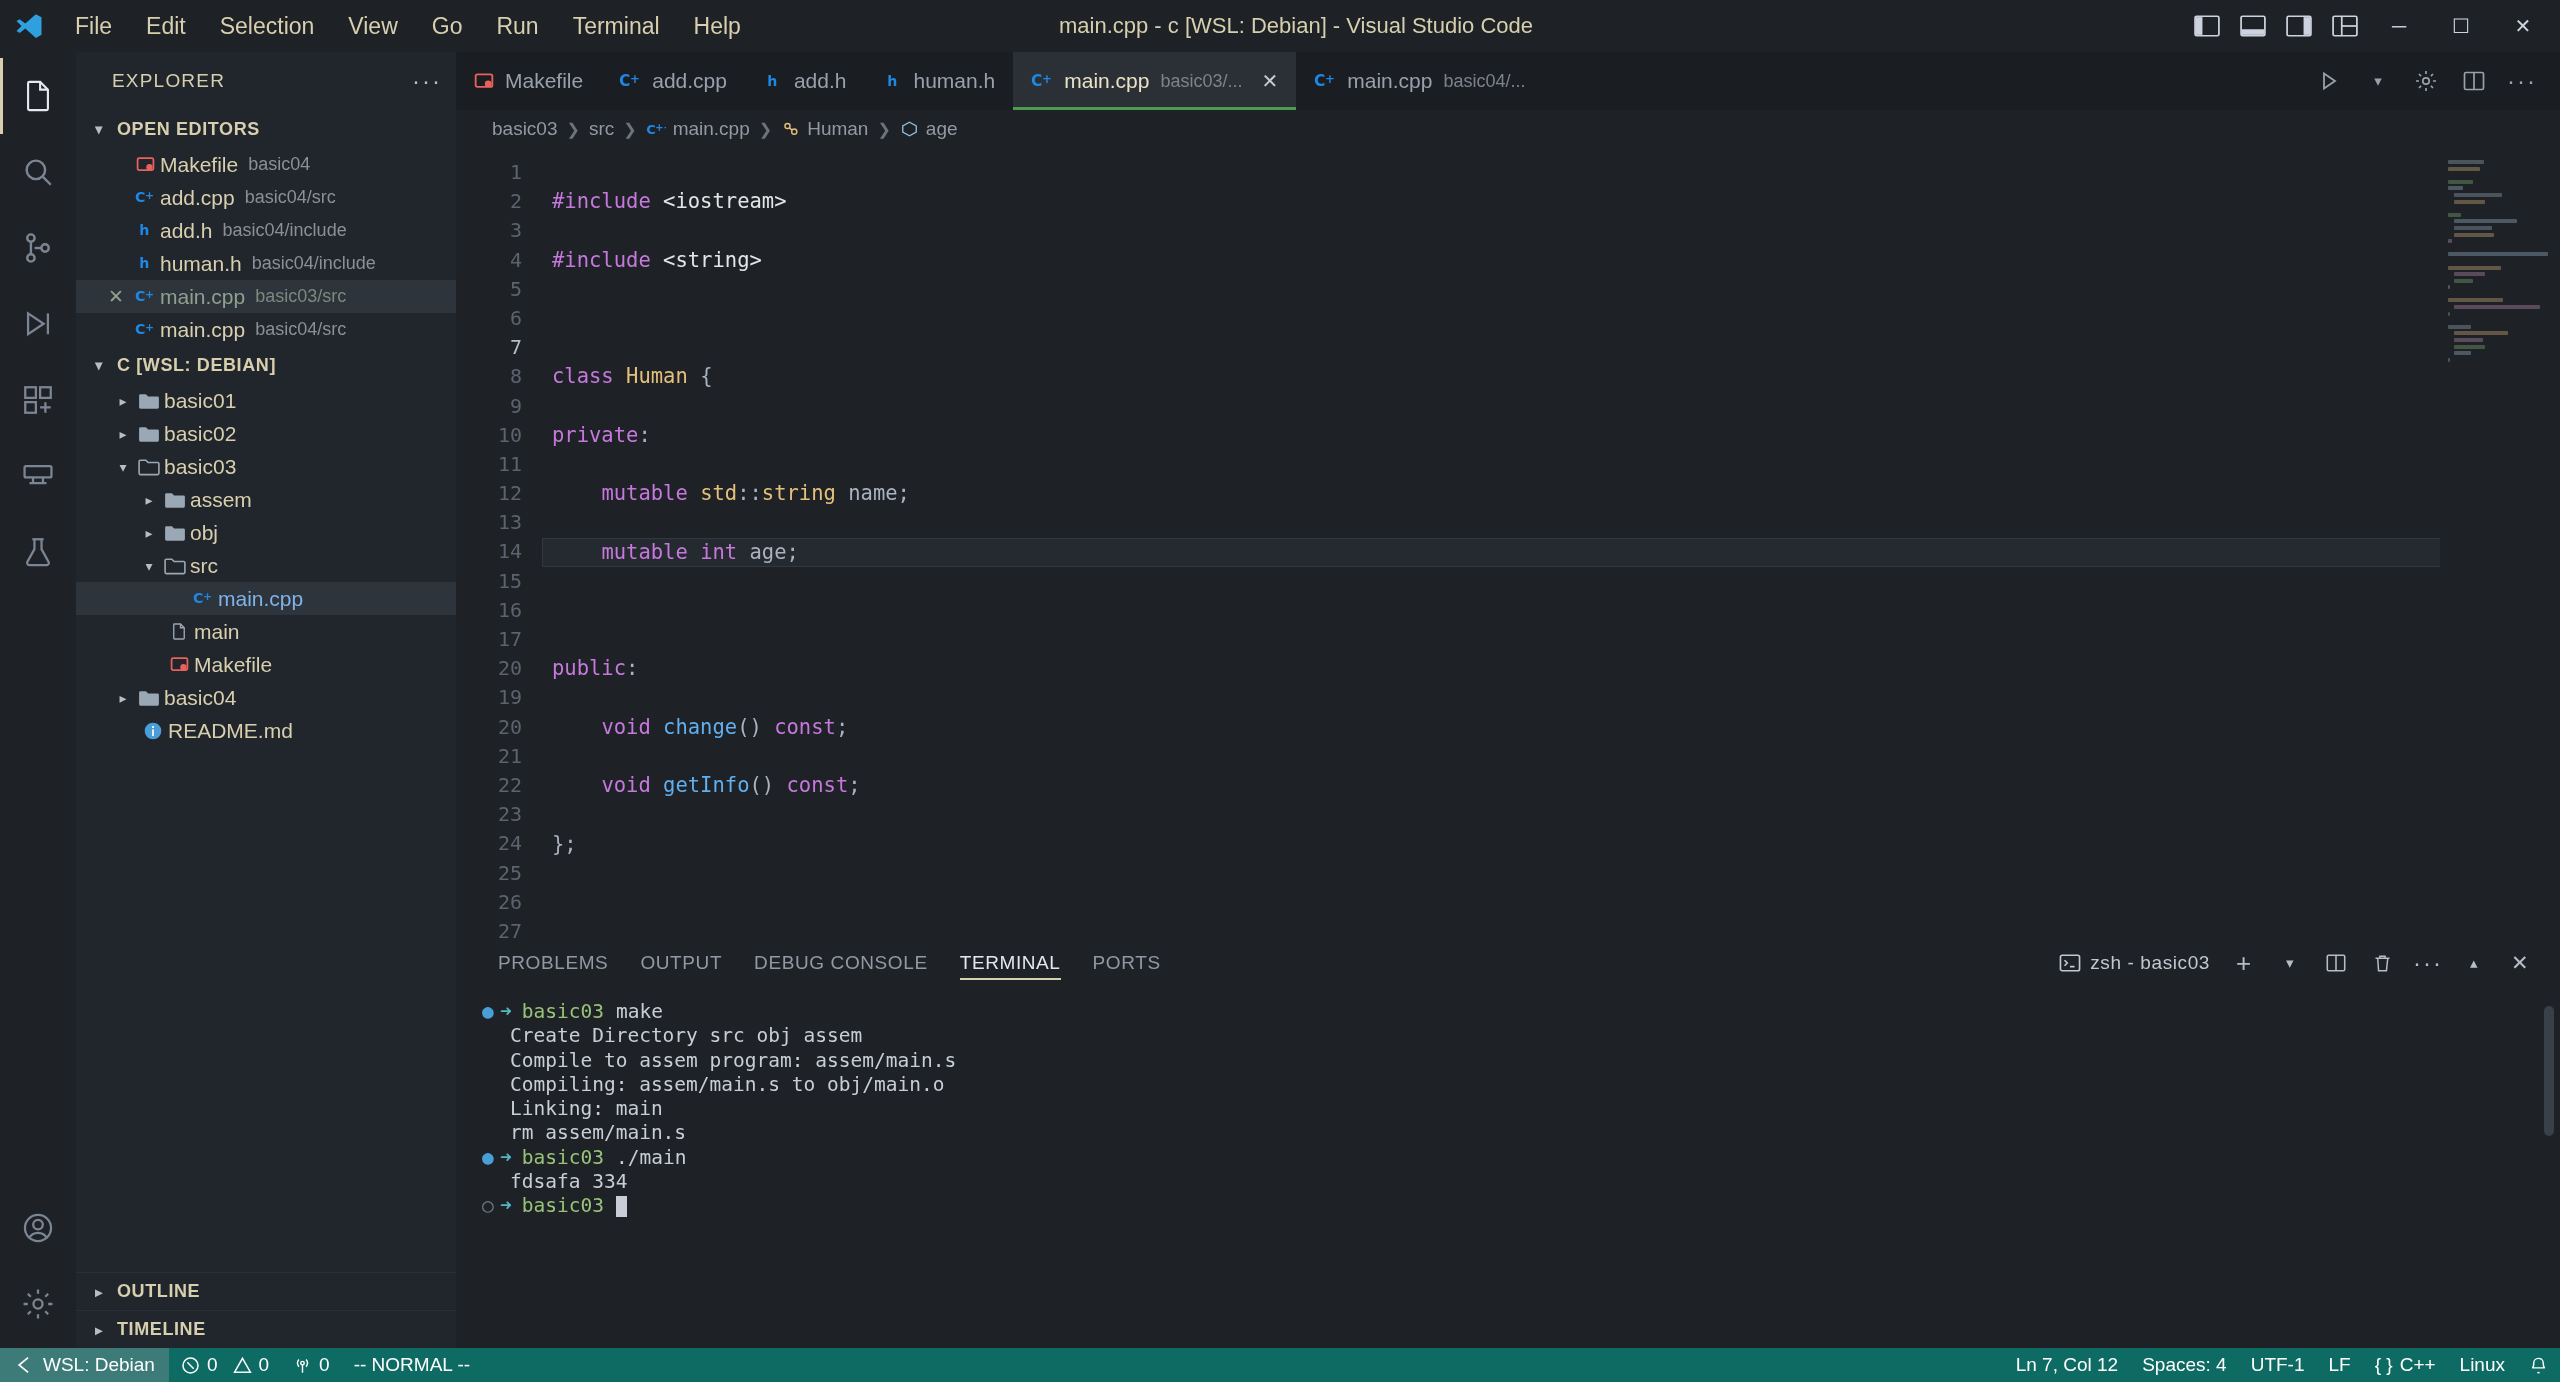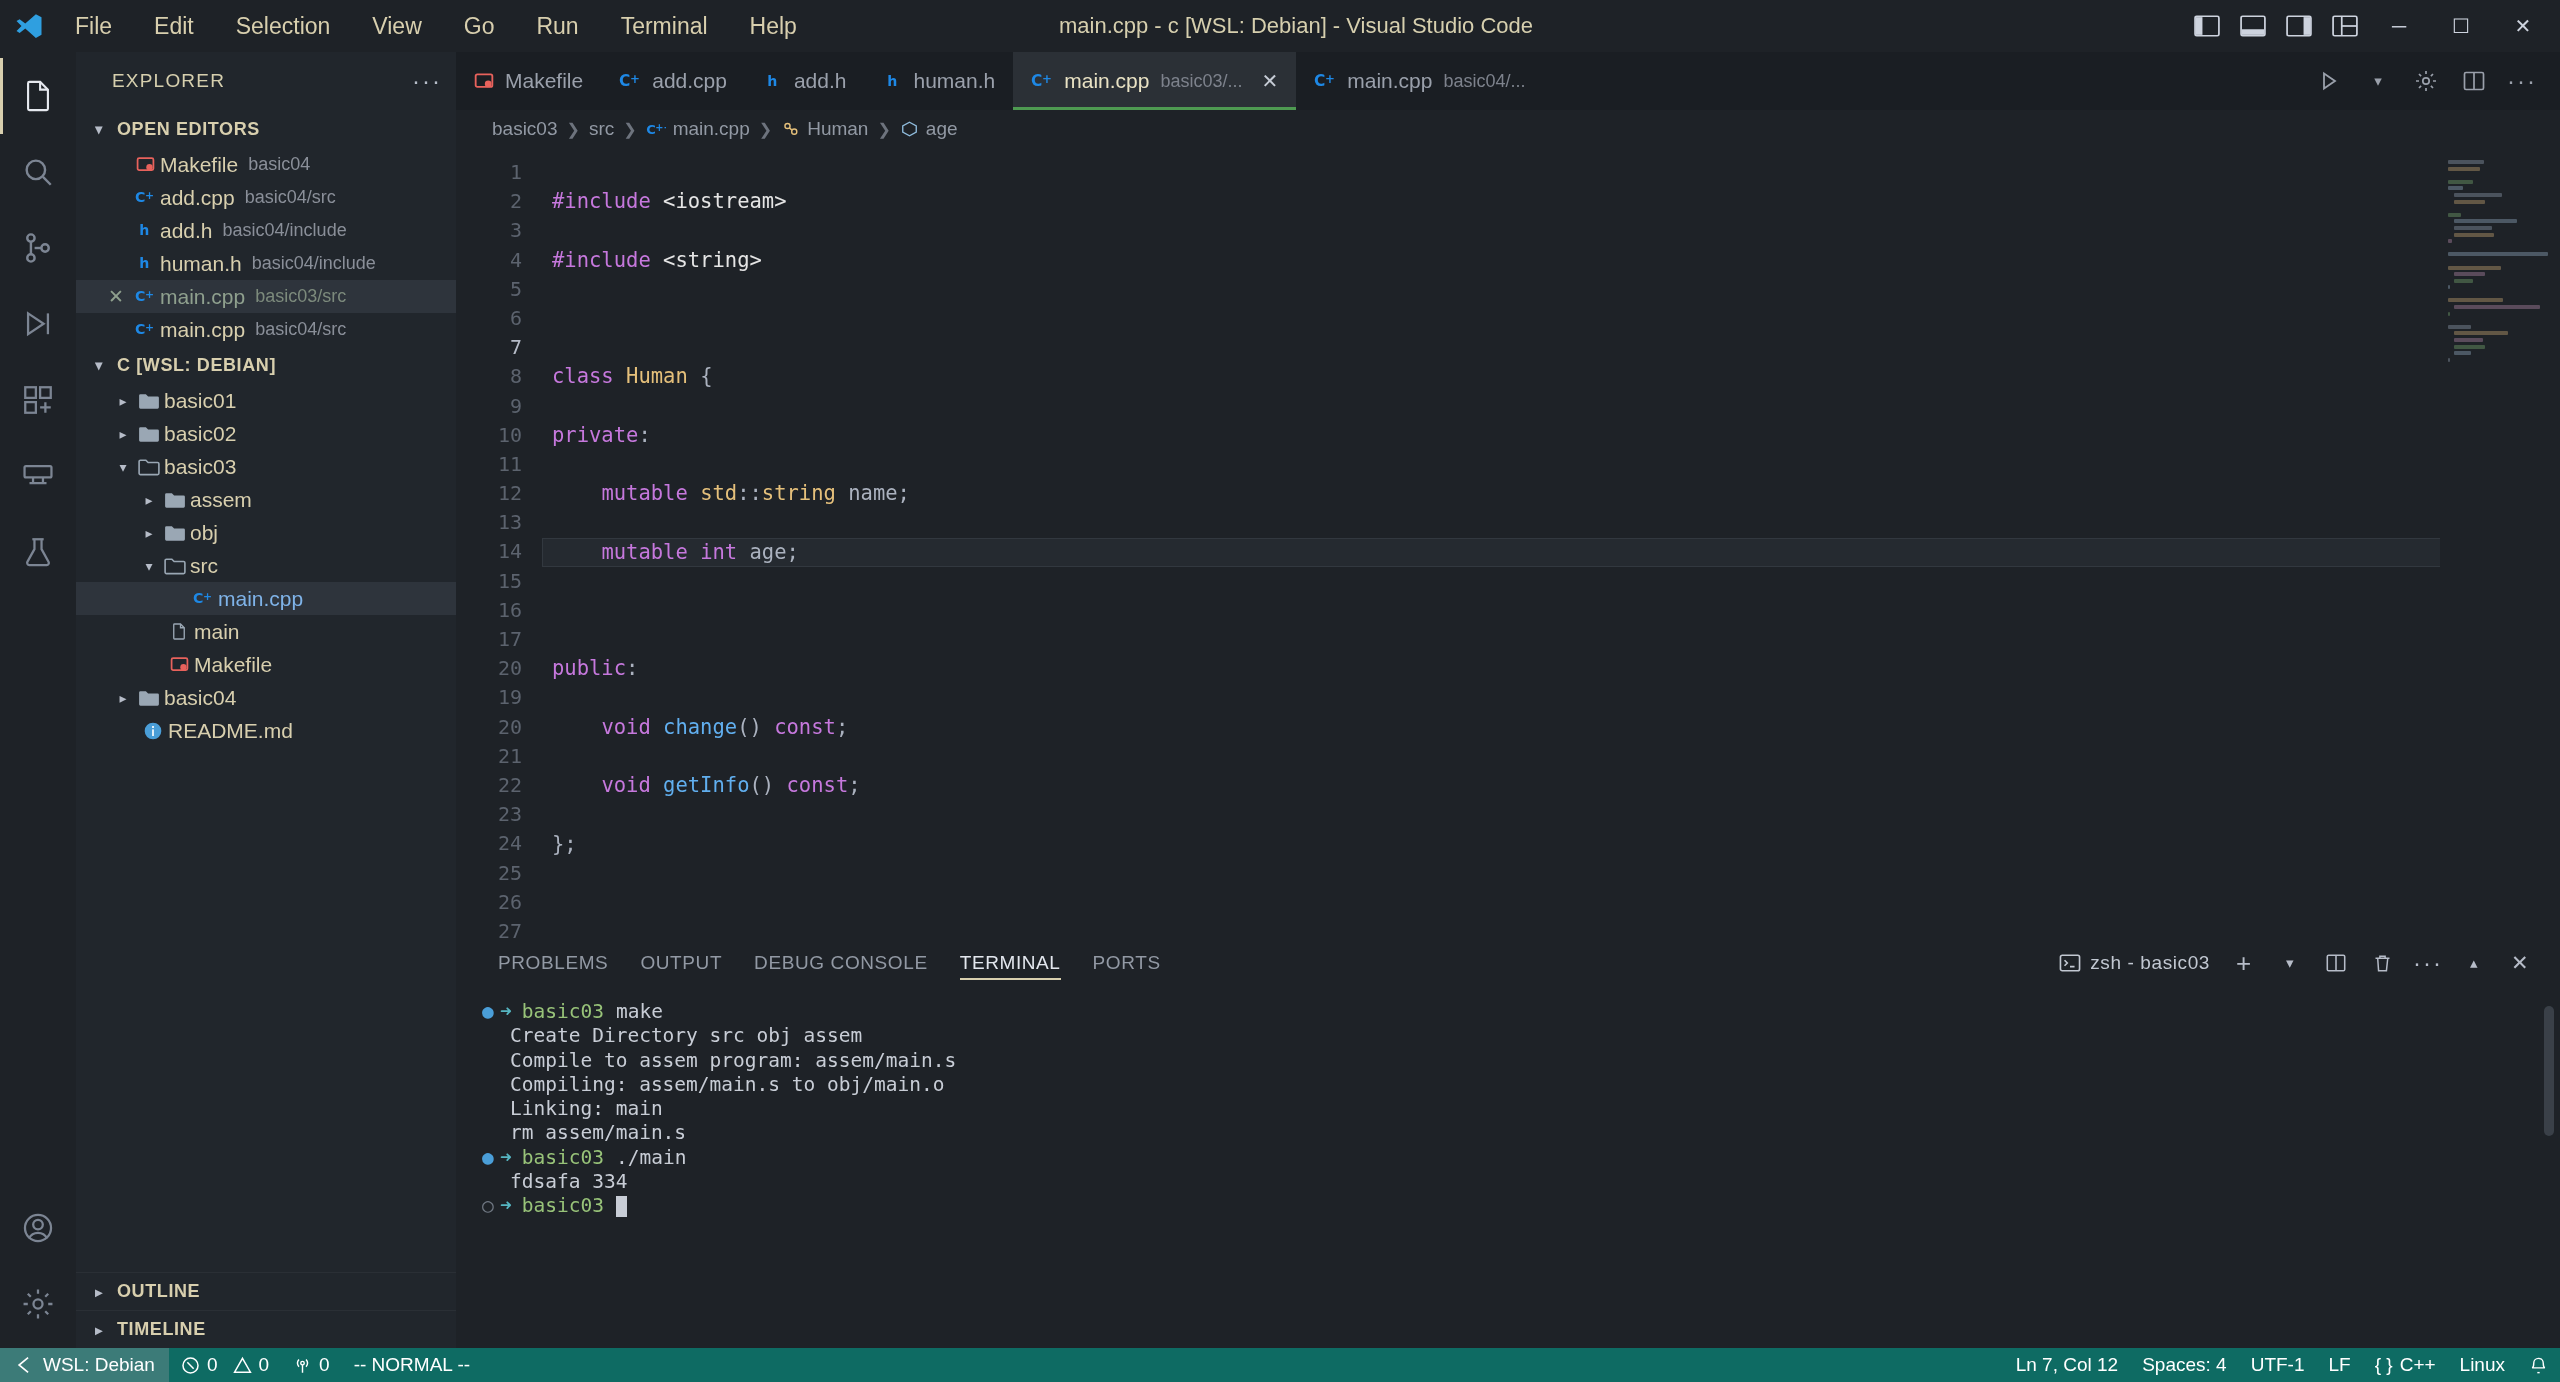--- a/index.html
+++ b/index.html
@@ -15,21 +15,21 @@
   
   .titlebar {
     height: 52px; flex: 0 0 52px;
     background: #1e2227;
     display: flex; align-items: center;
     position: relative;
     color: #cdd3de;
     font-size: 23px;
   }
   .vscode-logo { width: 58px; display: flex; align-items: center; justify-content: center; }
-  .menu { display: flex; align-items: center; gap: 8px; }
+  .menu { display: flex; align-items: center; gap: 0; }
   .menu-item { padding: 4px 17px; font-size: 23px; color: #d8cfae; white-space: nowrap; }
   .window-title {
     position: absolute; left: 0; right: 0; text-align: center;
     font-size: 22px; color: #d6cfae; pointer-events: none; margin-left: 32px;
   }
   .title-right {
     margin-left: auto; display: flex; align-items: center; gap: 0; padding-right: 6px;
     position: relative; z-index: 2;
   }
   .layout-icon { width: 46px; height: 52px; display: flex; align-items: center; justify-content: center; }

